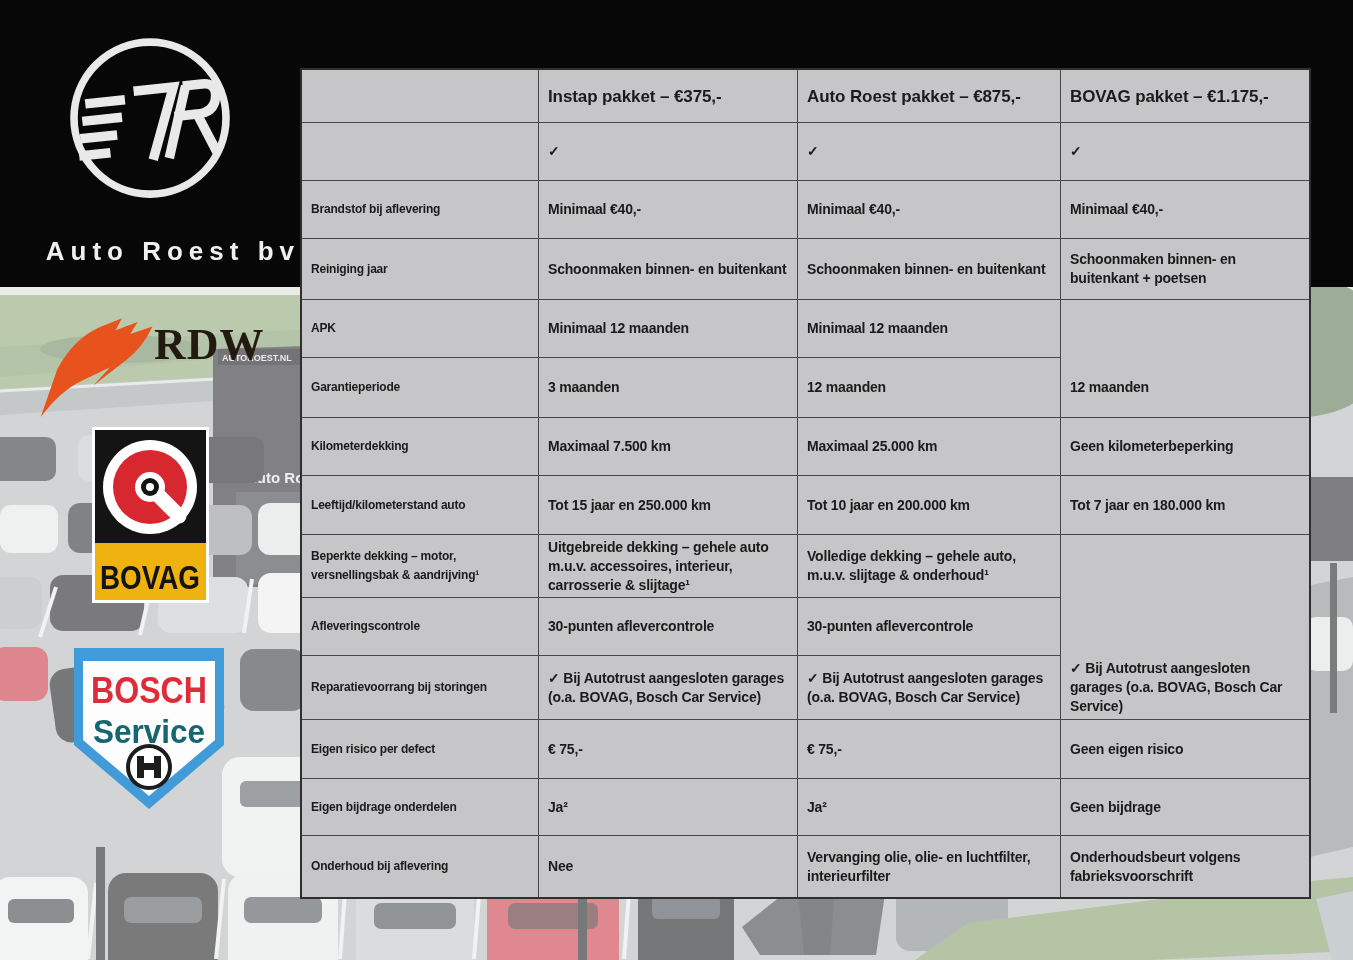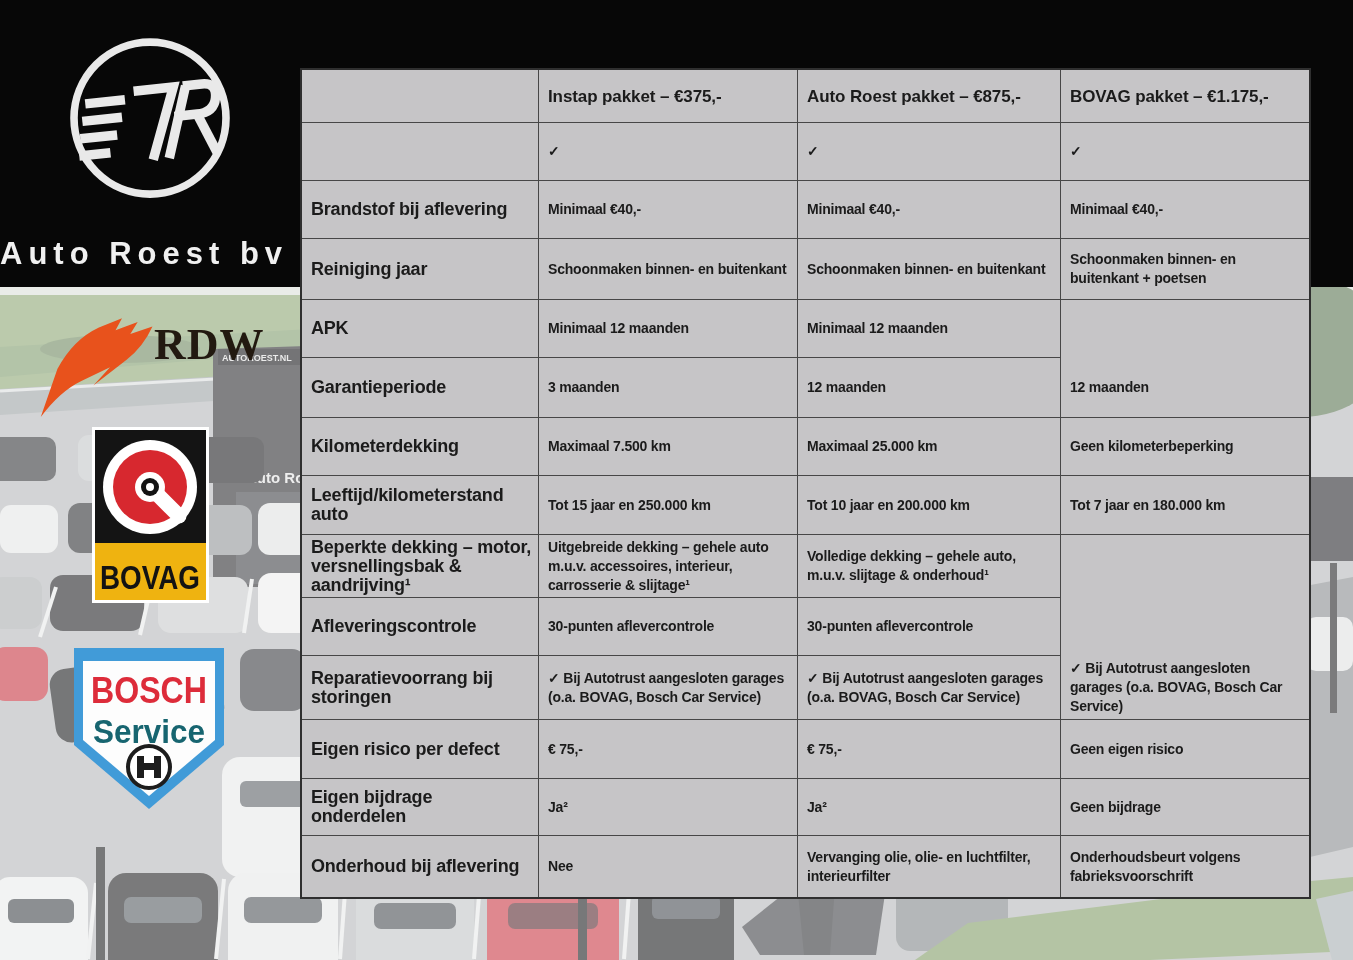--- a/index.html
+++ b/index.html
@@ -11,40 +11,40 @@
   html,body{margin:0;padding:0;background:#888;}
   .stage{position:relative;width:1353px;height:960px;overflow:hidden;background:#b7b9ba;
          font-family:"Liberation Sans",sans-serif;}
   
   .photo{position:absolute;left:0;top:287px;width:1353px;height:673px;display:block;}
   
   .band{position:absolute;left:0;top:0;width:1353px;height:287px;background:var(--band_black);}
   
   .brandmark{position:absolute;left:0;top:0;width:300px;height:287px;}
   .brandmark svg{position:absolute;left:55px;top:25px;}
-  .brandname{position:absolute;left:0;top:236px;width:300px;text-align:left;color:#f0f0f0;
-             font-size:31px;font-weight:bold;letter-spacing:6px;white-space:nowrap;}
+  .brandname{position:absolute;left:0;top:236px;width:300px;text-align:right;color:#f0f0f0;
+             font-size:26px;font-weight:bold;letter-spacing:6px;white-space:nowrap;}
   
   .rdw{position:absolute;left:38px;top:303px;width:230px;height:130px;}
   .rdw .bird{position:absolute;left:0;top:10px;}
   .rdw-text{position:absolute;left:116px;top:16px;font-family:"Liberation Serif",serif;
             font-weight:bold;font-size:44px;color:var(--rdw_text);letter-spacing:1px;}
   
   .bovag{position:absolute;left:92px;top:427px;}
   
   .bosch{position:absolute;left:74px;top:648px;}
   
   .pkg-table{position:absolute;left:300px;top:68px;width:1007px;background:var(--table_bg);
              border:2px solid #2f2f2f;color:var(--table_text);}
   .row{display:flex;box-sizing:border-box;}
   .c{box-sizing:border-box;border-right:1.5px solid var(--table_border);
      border-bottom:1.5px solid var(--table_border);
      display:flex;align-items:center;padding:4px 6px 4px 9px;
      font-size:14px;font-weight:bold;line-height:19px;letter-spacing:-0.2px;}
-  .c:nth-child(1){width:237px;font-size:18px;}
+  .c:nth-child(1){width:237px;font-size:12px;}
   .c:nth-child(2){width:259px;}
   .c:nth-child(3){width:263px;}
   .c:nth-child(4){width:248px;border-right:none;}
   .row:last-child .c{border-bottom:none;}
   .hd{font-size:17px;letter-spacing:-0.1px;}
 </style>
 </head>
 <body>
 
 <div class="stage">

